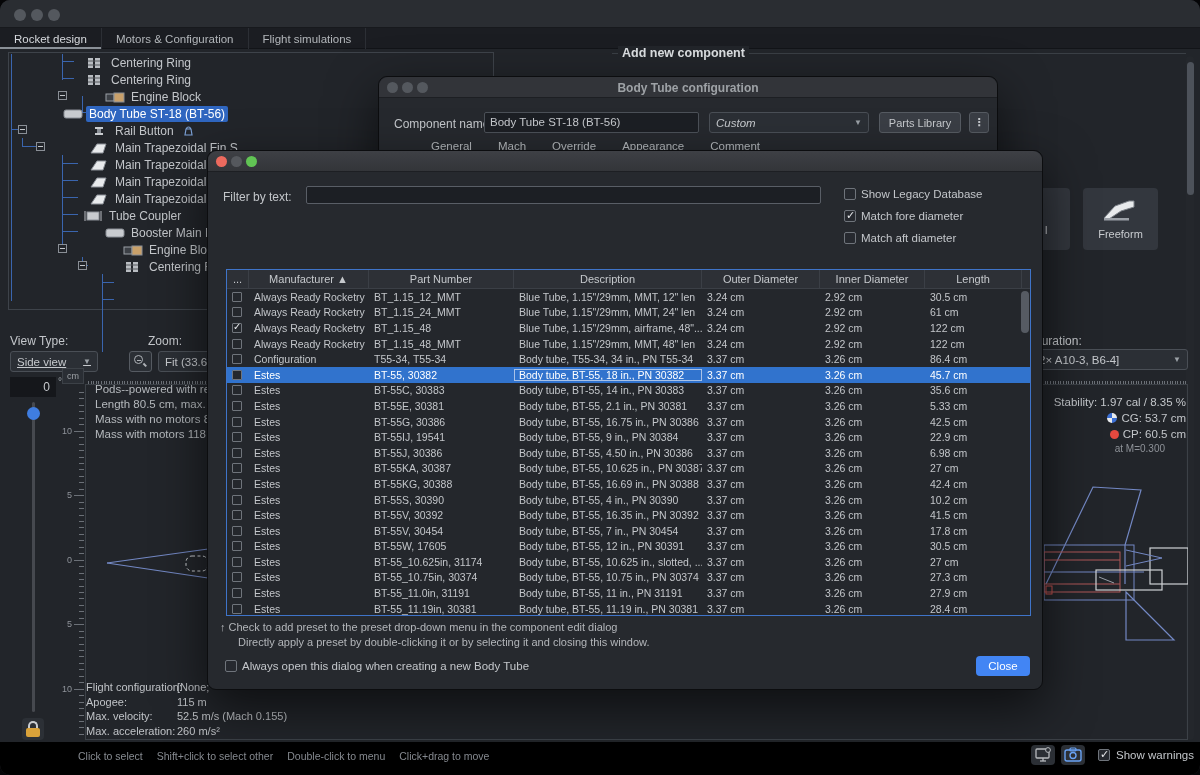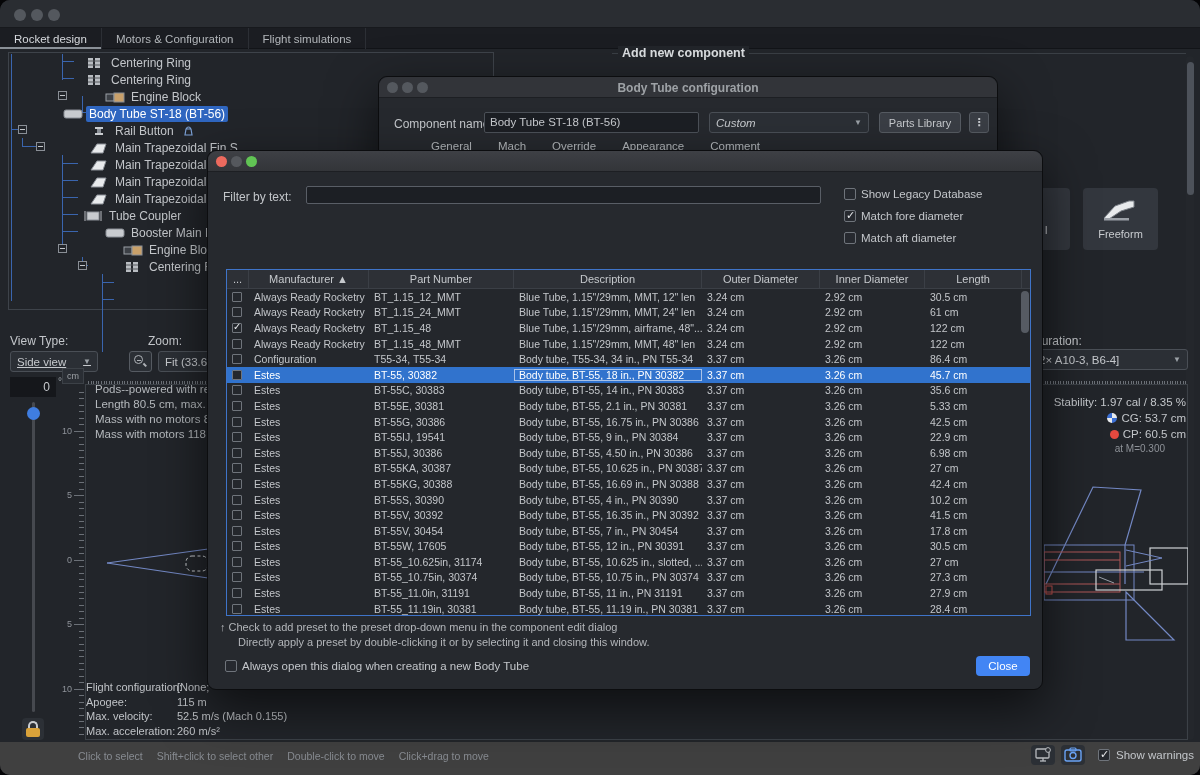--- a/index.html
+++ b/index.html
@@ -52,21 +52,21 @@
   .phead .hc{display:flex;align-items:center;justify-content:center;font-size:11px;color:#c6c9cd;border-right:1px solid #3b3f46;white-space:nowrap;overflow:hidden;}
   .trow{display:flex;height:15.6px;align-items:center;color:#c3c6ca;font-size:10.5px;}
   .trow .c{padding-left:5px;white-space:nowrap;overflow:hidden;flex:none;}
   .trow.sel{background:#3173cd;color:#fff;}
   .trow.sel .focus-cell{outline:1px solid #a9c2e8;outline-offset:-1px;}
   .rck{width:10px;height:10px;border:1px solid #6f747b;border-radius:1px;margin-left:5px;position:relative;flex:none;background:#24272c;}
   .rck.on::after{content:"✓";position:absolute;left:0px;top:-3px;color:#e8eaec;font-size:10px;}
   .hint{position:absolute;font-size:11px;color:#b3b6ba;white-space:nowrap;}
   .close-btn{position:absolute;background:#4285f4;border-radius:4px;color:#fff;font-size:11.5px;display:flex;align-items:center;justify-content:center;}
   
-  .statusbar{position:absolute;left:0;top:742px;width:100%;height:33px;background:#404040;}
+  .statusbar{position:absolute;left:0;top:742px;width:100%;height:33px;background:#000000;}
   .hints{position:absolute;left:78px;top:8px;display:flex;gap:14px;font-size:10.5px;color:#878b91;}
   .ibtn{position:absolute;width:24px;height:20px;background:#2c3036;border-radius:4px;}
   svg{display:block;}
 </style>
 </head>
 <body>
 
 <div class="window">
 
   <div class="titlebar">
@@ -833,21 +833,21 @@
     <polyline points="82,70 118,78 82,86" fill="none" stroke="#7388c4" stroke-width="1"></polyline>
     <polygon points="82,112 130,160 82,160" fill="none" stroke="#7388c4" stroke-width="1.2"></polygon>
     <rect x="2" y="106" width="6" height="8" fill="none" stroke="#c0504d" stroke-width="1"></rect>
     <line x1="55" y1="97" x2="70" y2="103" stroke="#9aa0a8" stroke-width="1"></line>
   </svg>
 
   <div class="statusbar">
     <div class="hints" id="status-hints">
         <span>Click to select</span>
         <span>Shift+click to select other</span>
-        <span>Double-click to move</span>
+        <span>Double-click to menu</span>
         <span>Click+drag to move</span>
       </div>
     <div class="ibtn" style="left:1031px;top:3px;">
       <span>
         <svg width="24" height="20" viewBox="0 0 24 20">
             <rect x="5" y="4" width="13" height="9" rx="1" fill="none" stroke="#b9bcc0" stroke-width="1.3"></rect>
             <line x1="9" y1="16" x2="15" y2="16" stroke="#b9bcc0" stroke-width="1.3"></line>
             <line x1="12" y1="13" x2="12" y2="16" stroke="#b9bcc0" stroke-width="1.3"></line>
             <circle cx="17" cy="5" r="2.4" fill="#2c3036" stroke="#b9bcc0" stroke-width="1"></circle>
           </svg>

